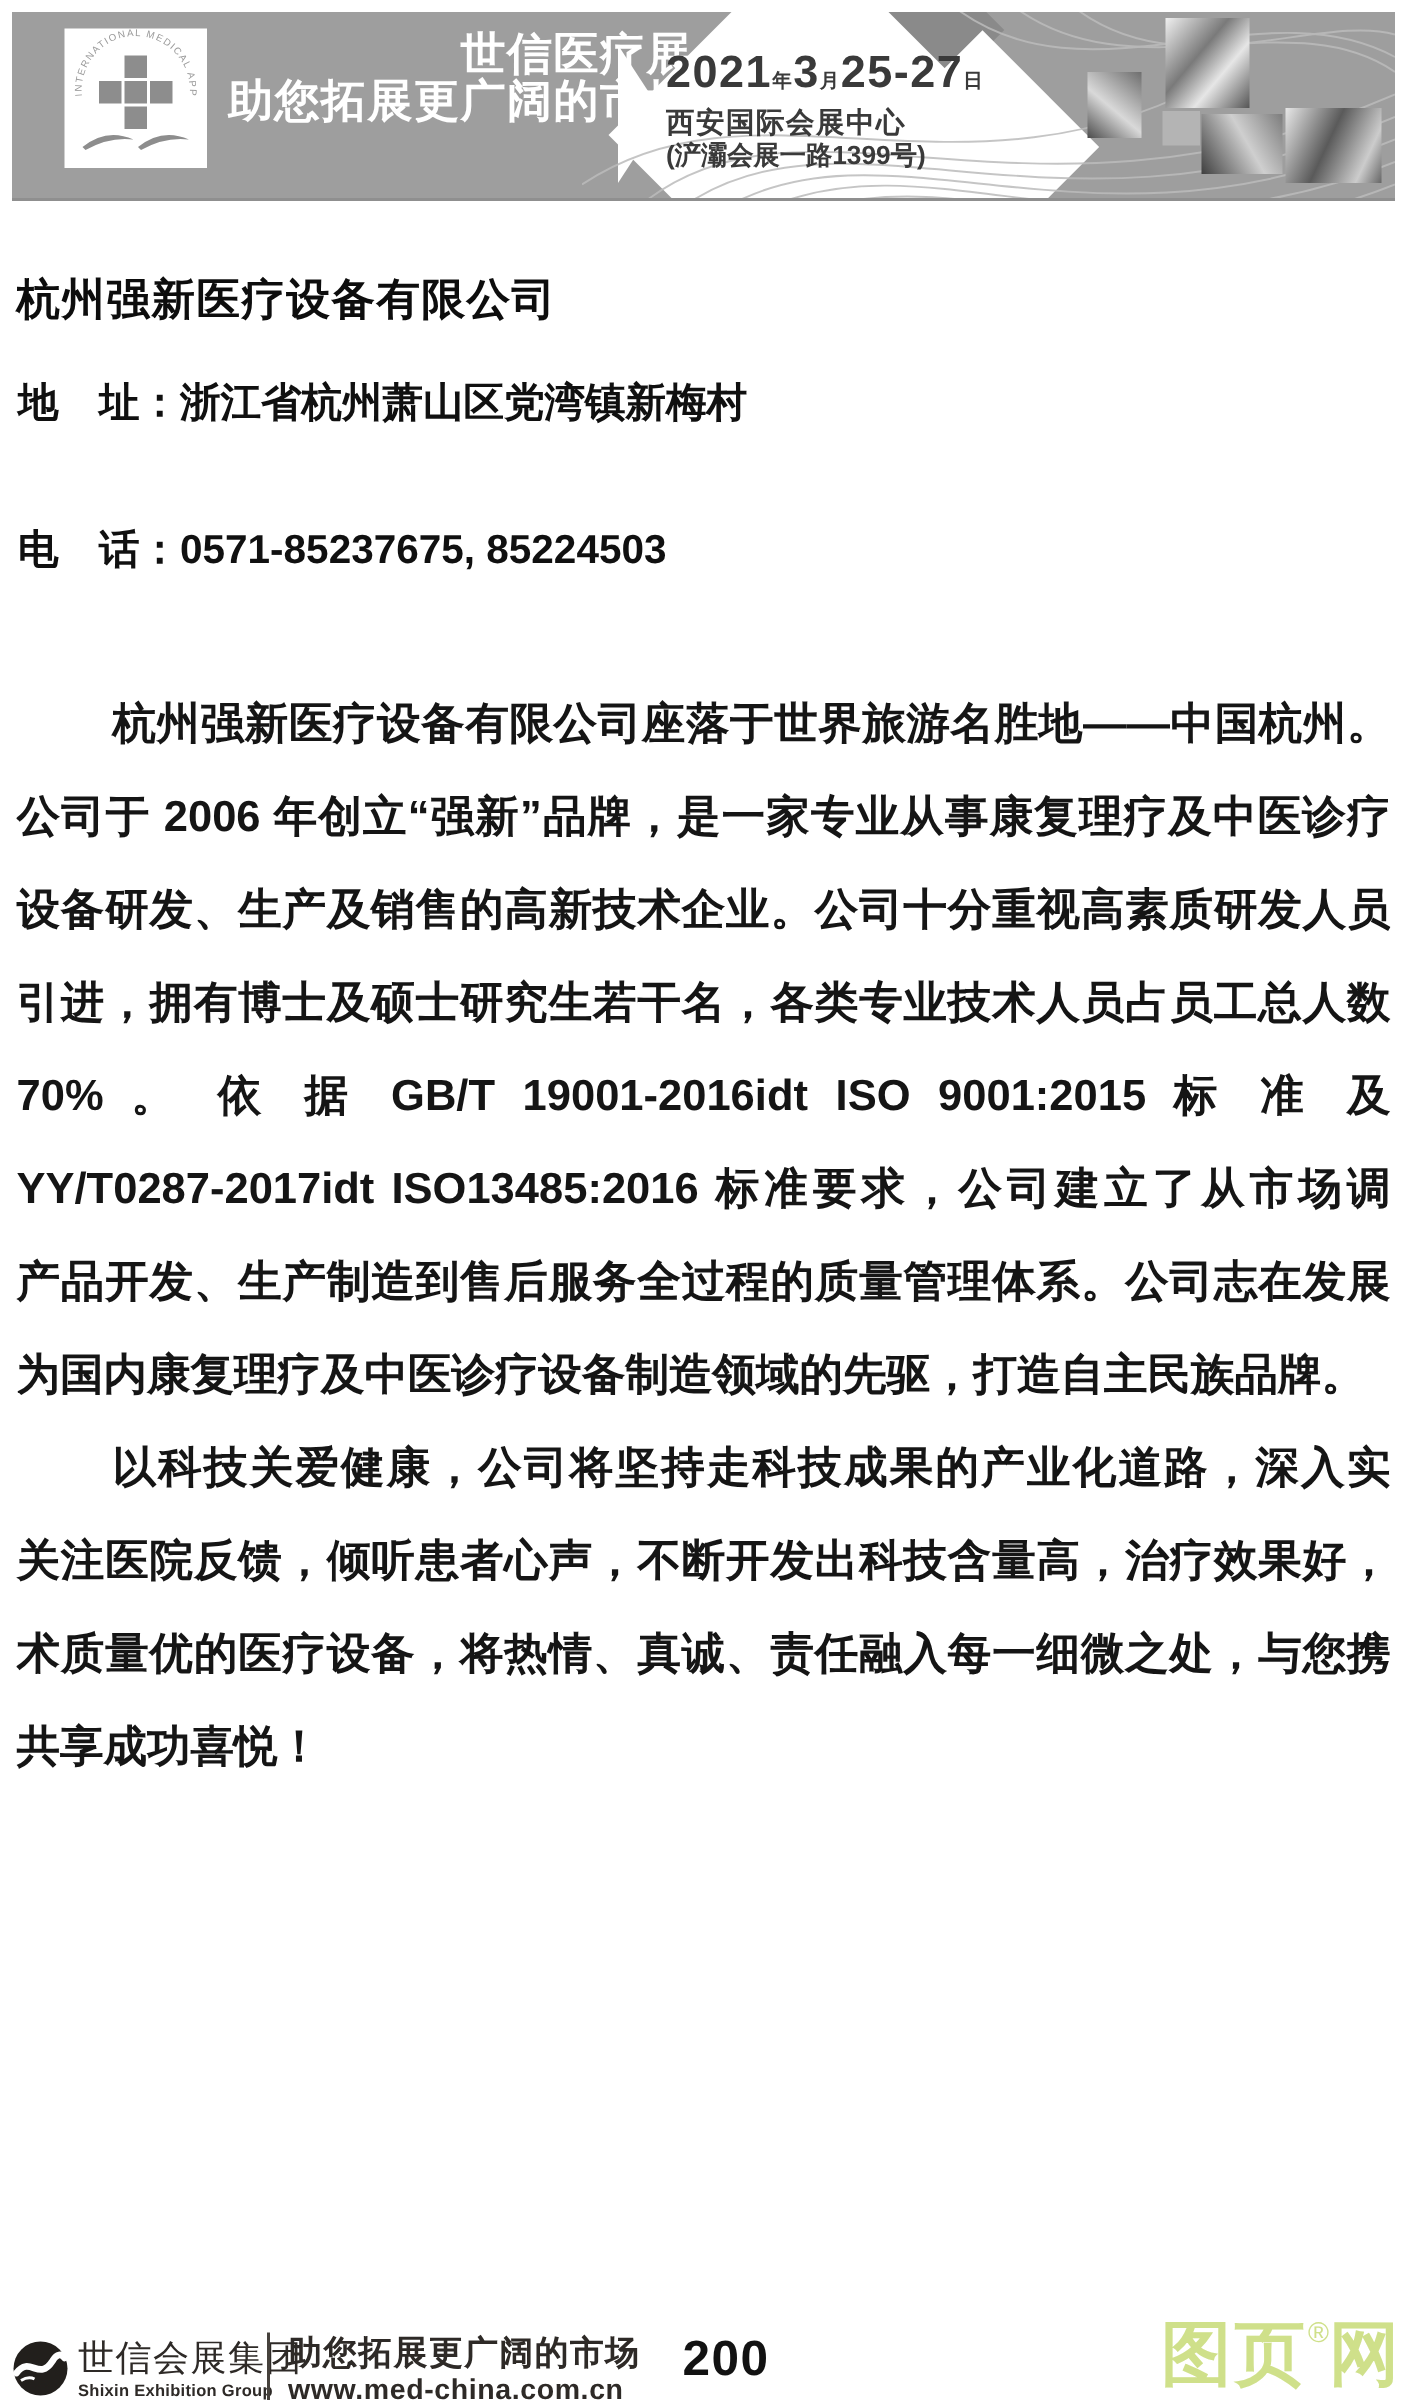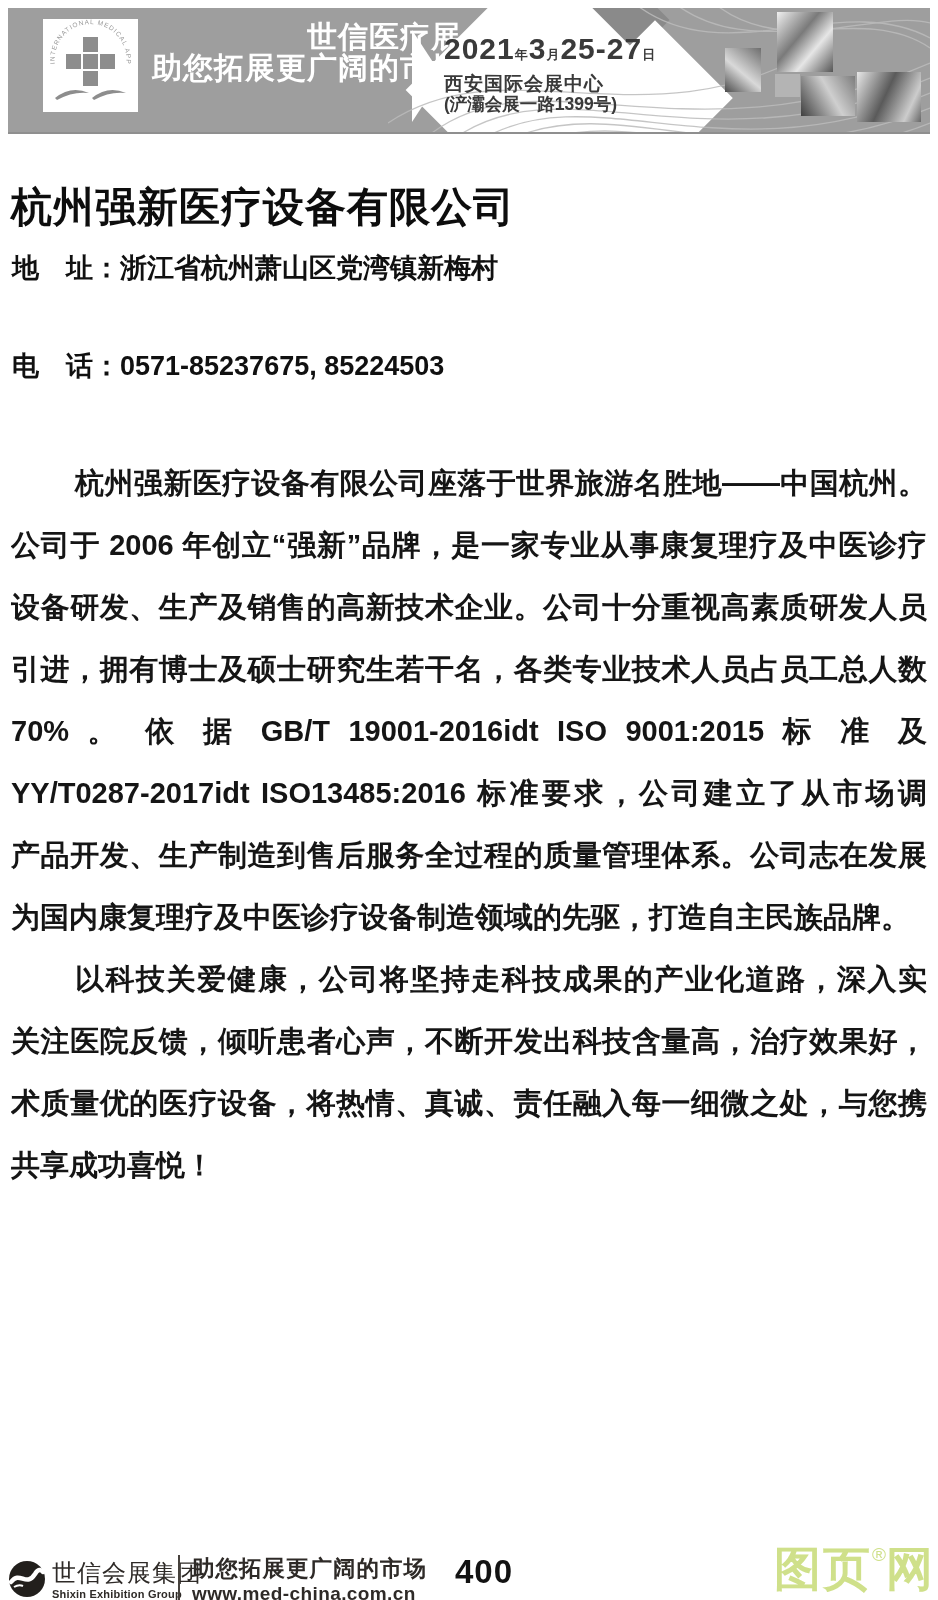--- a/index.html
+++ b/index.html
@@ -27,21 +27,21 @@
 
   .swirls{position:absolute;left:380px;top:0;width:542px;height:124px;z-index:1;}
   .tile{position:absolute;z-index:3;}
   .tileA{left:717px;top:40px;width:36px;height:44px;background:linear-gradient(40deg,#4c4c4c 0%,#d9d9d9 45%,#6e6e6e 100%);}
   .tileB{left:769px;top:4px;width:56px;height:60px;background:linear-gradient(130deg,#f0f0f0 0%,#7a7a7a 40%,#e6e6e6 65%,#555 100%);}
   .tileC{left:767px;top:66px;width:25px;height:23px;background:#b4b4b4;}
   .tileD{left:793px;top:68px;width:54px;height:40px;background:linear-gradient(60deg,#3f3f3f 0%,#cfcfcf 55%,#7d7d7d 100%);}
   .tileE{left:849px;top:64px;width:64px;height:50px;background:linear-gradient(115deg,#e8e8e8 0%,#5a5a5a 45%,#cccccc 80%,#666 100%);}
 
   
-  .cname{position:absolute;left:11px;top:180px;font-size:41px;font-weight:800;color:#0d0d0d;letter-spacing:1px;}
+  .cname{position:absolute;left:11px;top:180px;font-size:29px;font-weight:800;color:#0d0d0d;letter-spacing:1px;}
   .inforow{position:absolute;left:12px;font-size:27px;font-weight:600;color:#101010;white-space:nowrap;}
   .inforow.r0{top:250px;} .inforow.r1{top:299px;} .inforow.r2{top:348px;}
 
   
   .profile{position:absolute;left:11px;top:452px;width:916px;font-size:29px;font-weight:700;color:#151515;}
   .bline{height:62px;line-height:62px;text-align:justify;text-align-last:justify;overflow:hidden;}
   .bline.indent{text-indent:64px;}
   .bline.para-end{text-align-last:left;}
 
   
@@ -153,17 +153,17 @@
   </div>
   <div class="f-group">
     <div class="cn">世信会展集团</div>
     <div class="en">Shixin Exhibition Group</div>
   </div>
   <div class="f-div"></div>
   <div class="f-slogan">
     <div class="cn">助您拓展更广阔的市场</div>
     <div class="url">www.med-china.com.cn</div>
   </div>
-  <div class="f-page">400</div>
+  <div class="f-page">200</div>
 
   <div class="wm"><span>图页</span><span class="reg">®</span><span>网</span></div>
 
 </div>
 
 </body></html>

